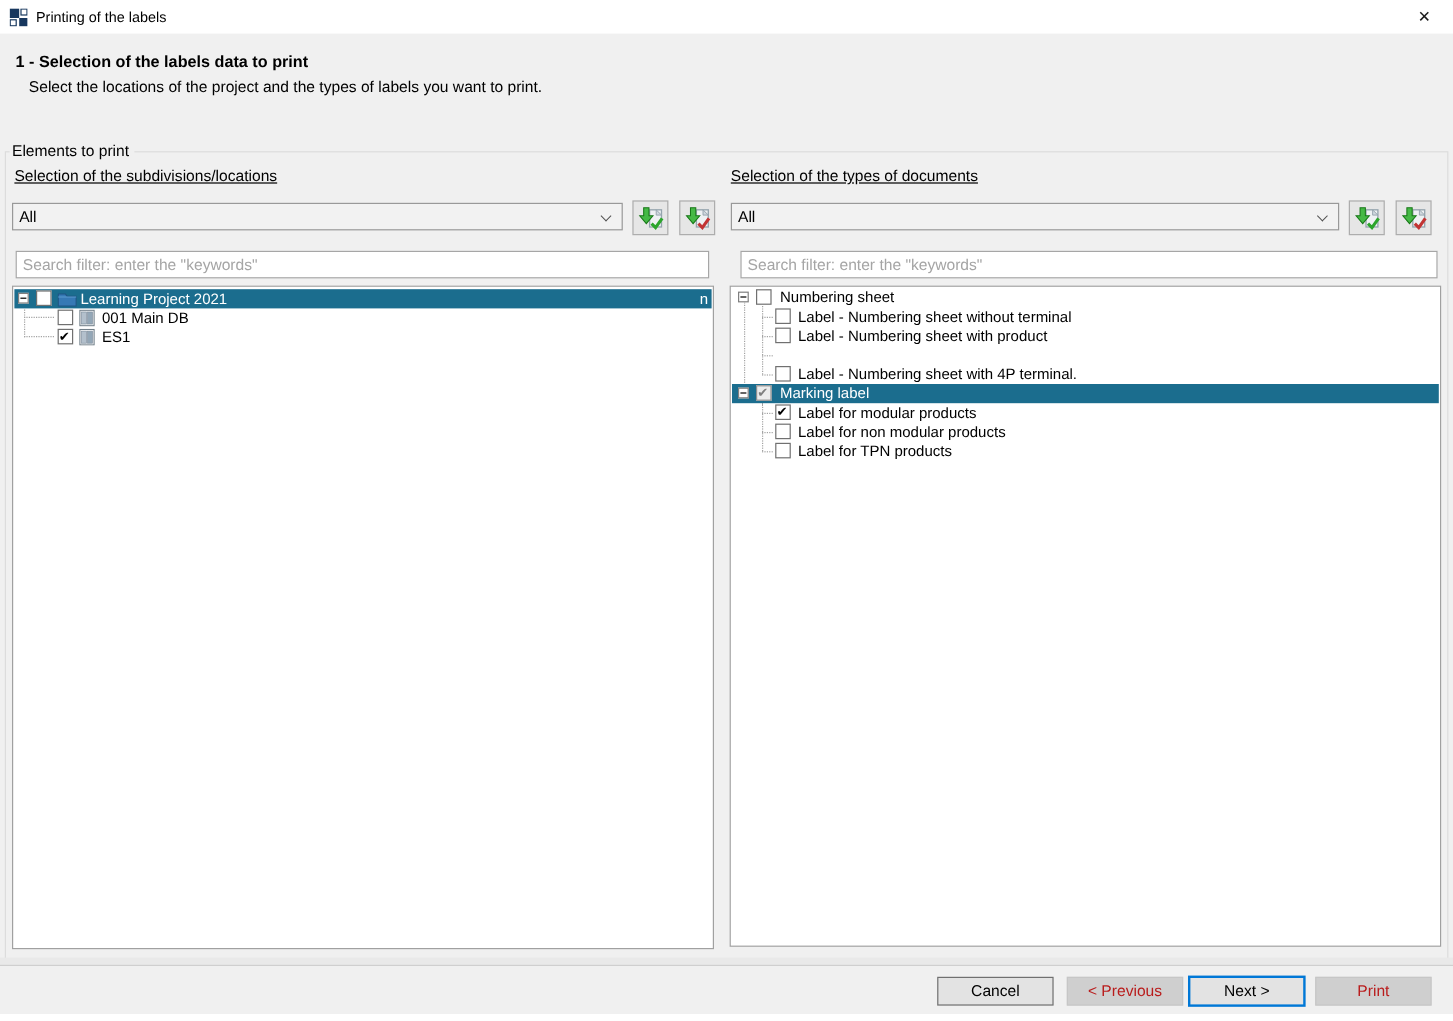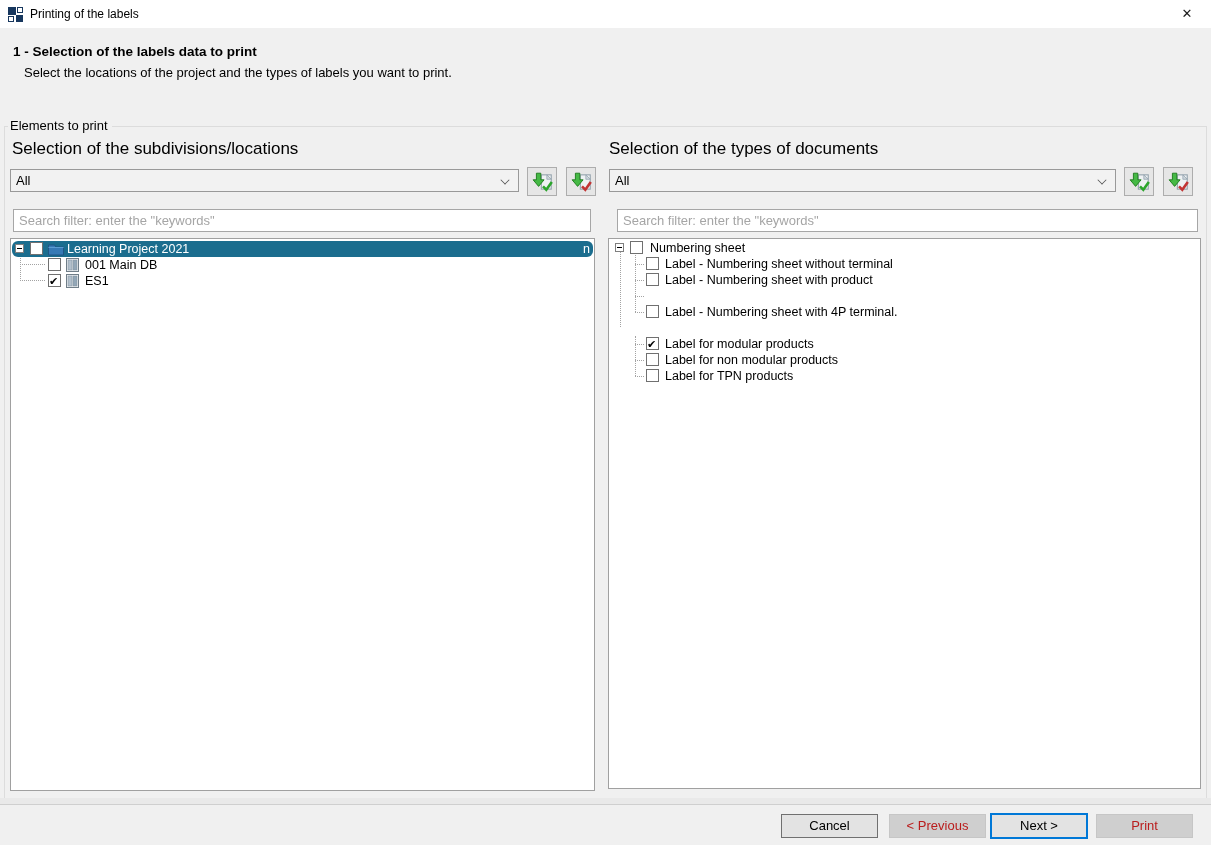--- a/index.html
+++ b/index.html
@@ -14,39 +14,39 @@
 
   
   .hdr-title { position:absolute; left:13px; top:44px; font-size:13.5px; font-weight:bold; }
   .hdr-sub { position:absolute; left:24px; top:65px; font-size:13px; }
 
   
   .groupbox { position:absolute; left:4px; top:126px; width:1203px; height:679px; border:1px solid #dcdcdc; }
   .group-label { position:absolute; left:8px; top:118px; font-size:13px; background:#f0f0f0; padding:0 4px 0 2px; }
   .bottom-band { position:absolute; left:0; top:798px; width:1211px; height:7px; background:#e9e9e9; border-bottom:1px solid #cfcfcf; }
 
-  .col-label { position:absolute; font-size:17px; }
+  .col-label { position:absolute; font-size:13px;text-decoration:underline; }
 
   
   .combo { position:absolute; height:23px; background:#f2f2f2; border:1px solid #999; font-size:13px; }
   .combo-text { position:absolute; left:5px; top:3px; }
   .combo-chev { position:absolute; right:9px; top:6px; width:8px; height:8px; border-right:1.6px solid #4f4f4f; border-bottom:1.6px solid #4f4f4f; transform:rotate(45deg) scale(.8); }
 
   
   .iconbtn { position:absolute; width:30px; height:29px; background:#e6e6e6; border:1px solid #adadad; cursor:pointer; }
   .iconbtn svg { position:absolute; left:4px; top:3px; }
 
   
   .search { position:absolute; height:23px; border:1px solid #a6a6a6; background:#fff; font-size:13px; padding:0 5px; font-family:"Liberation Sans", sans-serif; color:#000; }
   .search::placeholder { color:#a5a5a5; opacity:1; }
 
   
   .tree { position:absolute; background:#fff; border:1px solid #a0a0a0; overflow:hidden; }
   .trow { position:absolute; left:1px; right:1px; height:16px; font-size:12.5px; line-height:16px; cursor:default; }
-  .trow.sel { background:#1b6d8e; color:#fff;border-radius:6px; }
+  .trow.sel { background:#1b6d8e; color:#fff; }
   .tlabel { position:absolute; top:0; white-space:nowrap; }
   .expander { position:absolute; width:9px; height:9px; top:3px; background:#fff; border:1px solid #7f7f7f; }
   .expander:before { content:""; position:absolute; left:1px; top:3px; width:5px; height:1px; background:#000; }
   .cb { position:absolute; top:1px; width:13px; height:13px; background:#fff; border:1px solid #707070; }
   .cb.cb-checked:before { content:"\2714"; position:absolute; left:0px; top:-2px; font-size:11px; color:#000; }
   .cb.cb-mixed { background:#ececec; border-color:#8f8f8f; }
   .cb.cb-mixed:before { content:"\2714"; position:absolute; left:0px; top:-2px; font-size:11px; color:#7f7f7f; }
   .conn-v { position:absolute; width:0; border-left:1px dotted #a3a3a3; }
   .conn-h { position:absolute; height:0; border-top:1px dotted #a3a3a3; }
   .ticon { position:absolute; top:1px; }
@@ -193,20 +193,25 @@
     <span class="tlabel" style="left:55px;">Label - Numbering sheet without terminal</span>
   </div>
   <div class="trow" style="top:33px;padding-left:48px;">
     <span class="cb cb-unchecked" style="left:36px;"></span>
     <span class="tlabel" style="left:55px;">Label - Numbering sheet with product</span>
   </div>
   <div class="trow" style="top:65px;">
     <span class="cb cb-unchecked" style="left:36px;"></span>
     <span class="tlabel" style="left:55px;">Label - Numbering sheet with 4P terminal.</span>
   </div>
+  <div class="trow sel" style="top:81px;">
+    <span class="expander" style="left:5px;"></span>
+    <span class="cb cb-mixed" style="left:20px;"></span>
+    <span class="tlabel" style="left:40px;">Marking label</span>
+  </div>
   <div class="trow" style="top:97px;">
     <span class="cb cb-checked" style="left:36px;"></span>
     <span class="tlabel" style="left:55px;">Label for modular products</span>
   </div>
   <div class="trow" style="top:113px;">
     <span class="cb cb-unchecked" style="left:36px;"></span>
     <span class="tlabel" style="left:55px;">Label for non modular products</span>
   </div>
   <div class="trow" style="top:129px;">
     <span class="cb cb-unchecked" style="left:36px;"></span>

